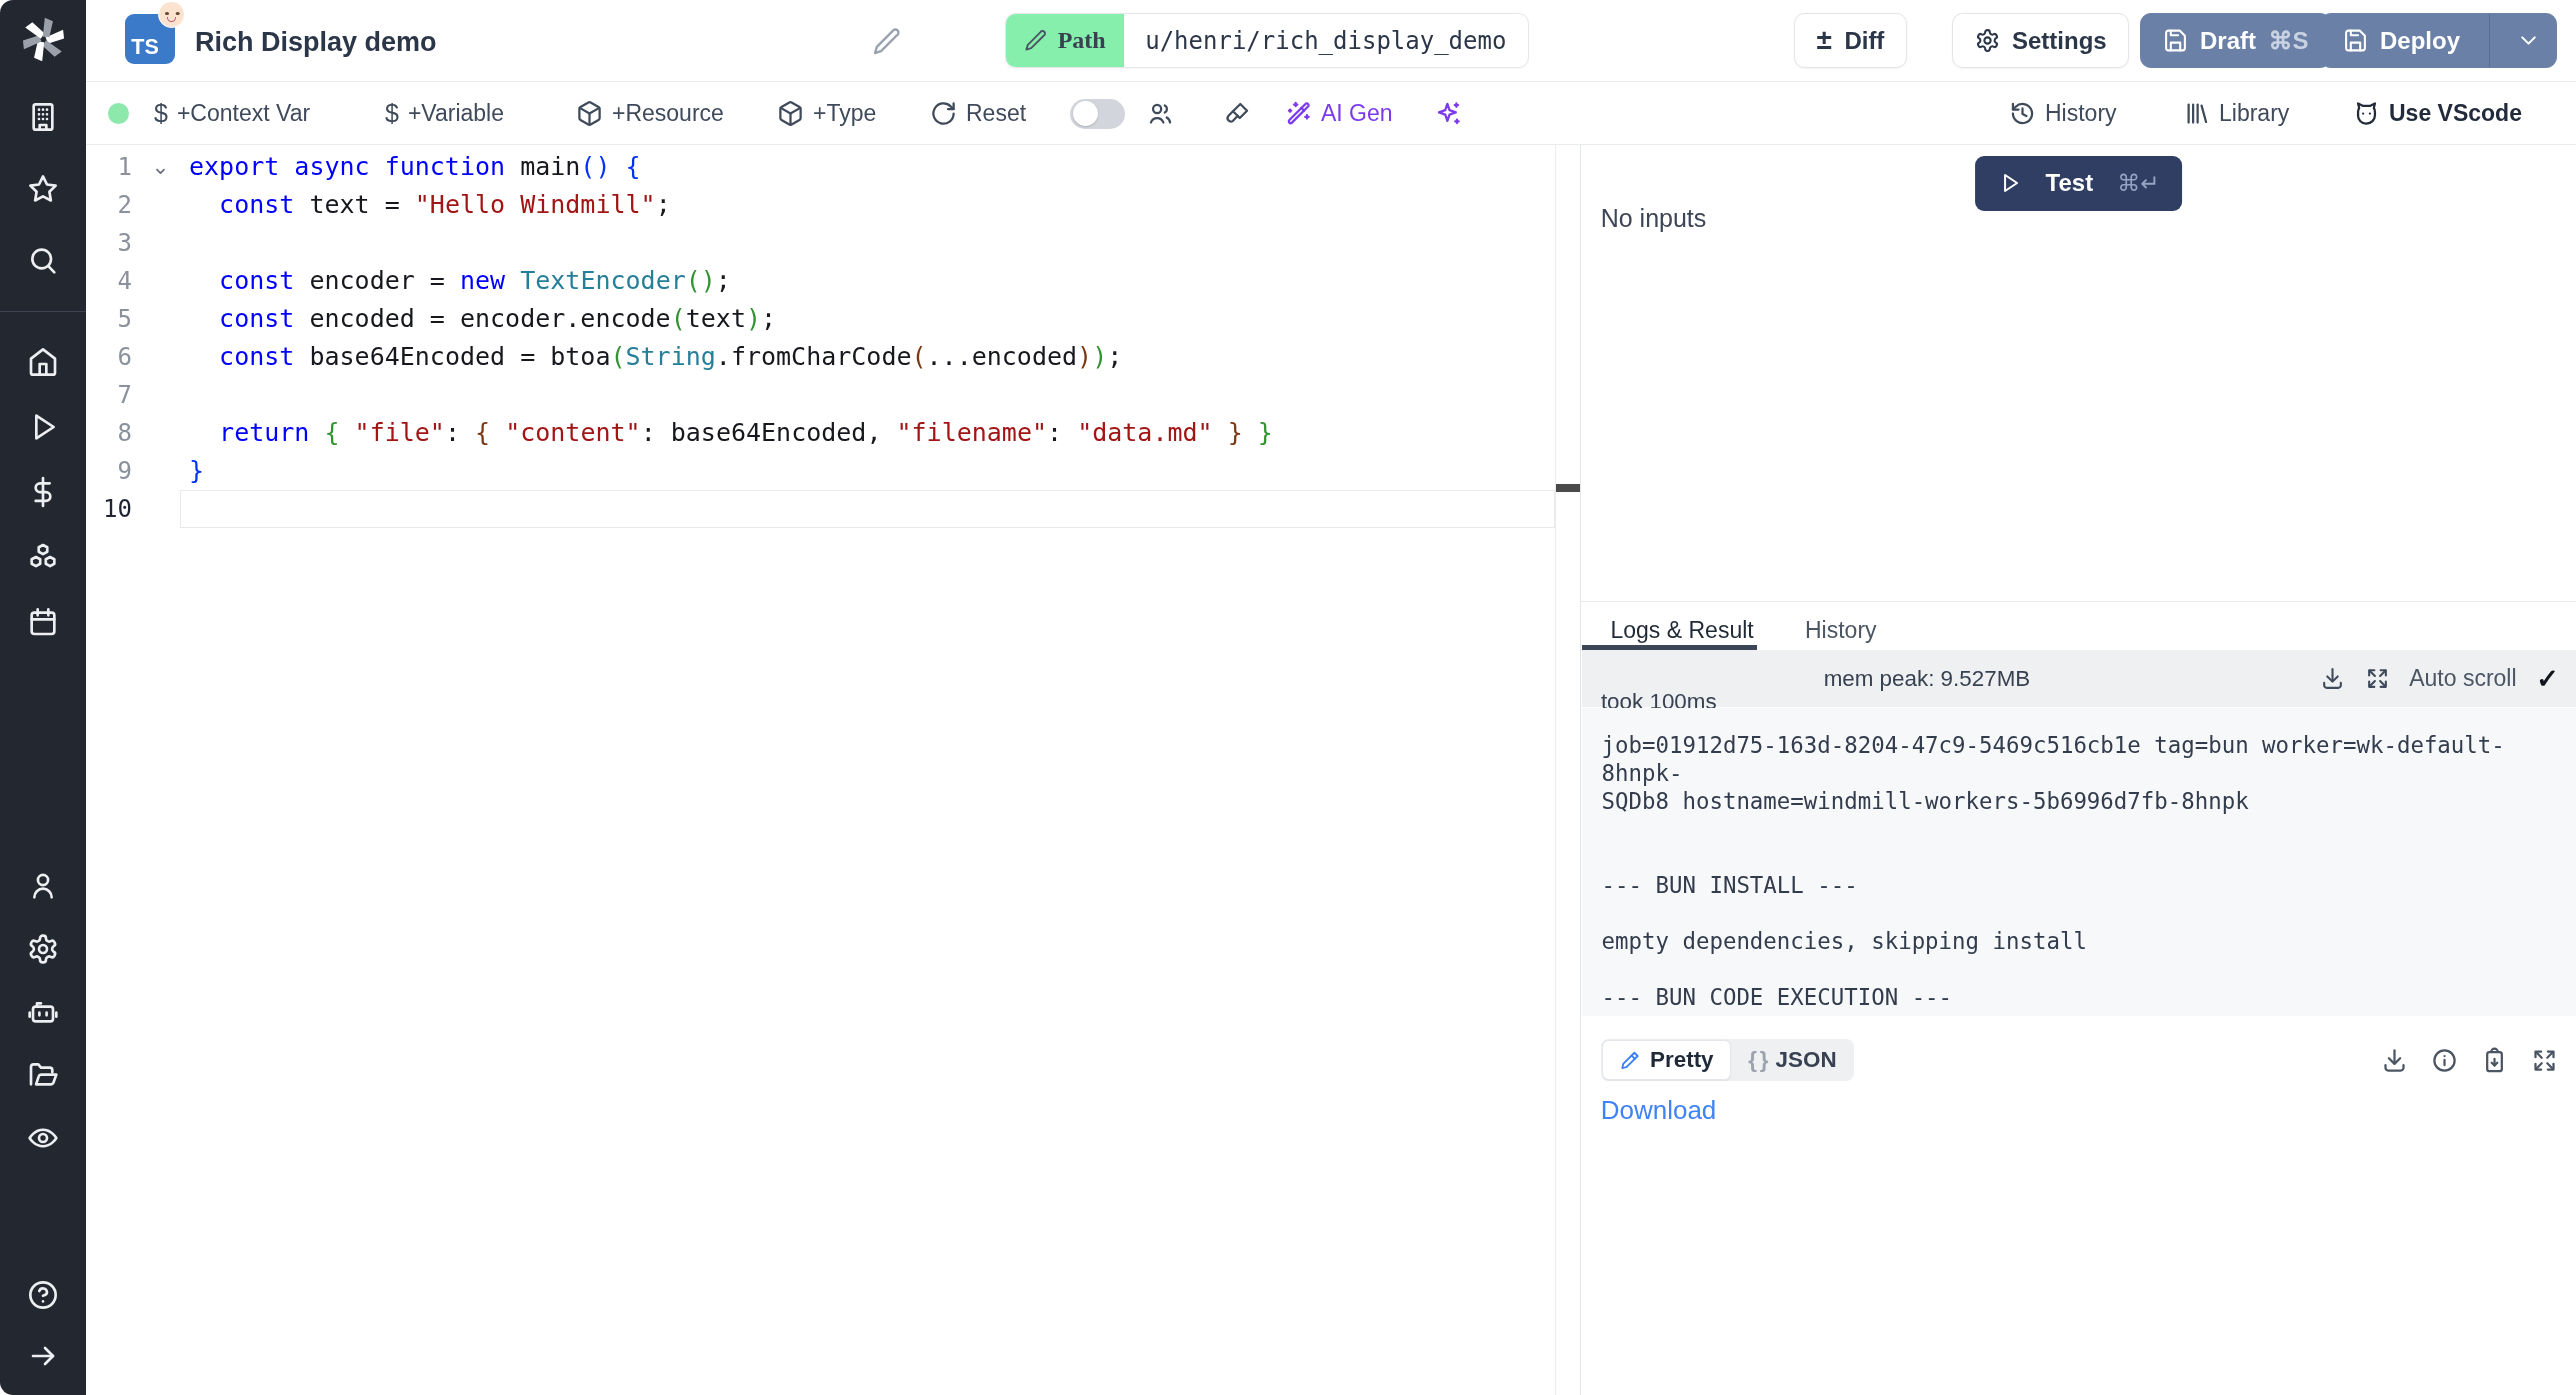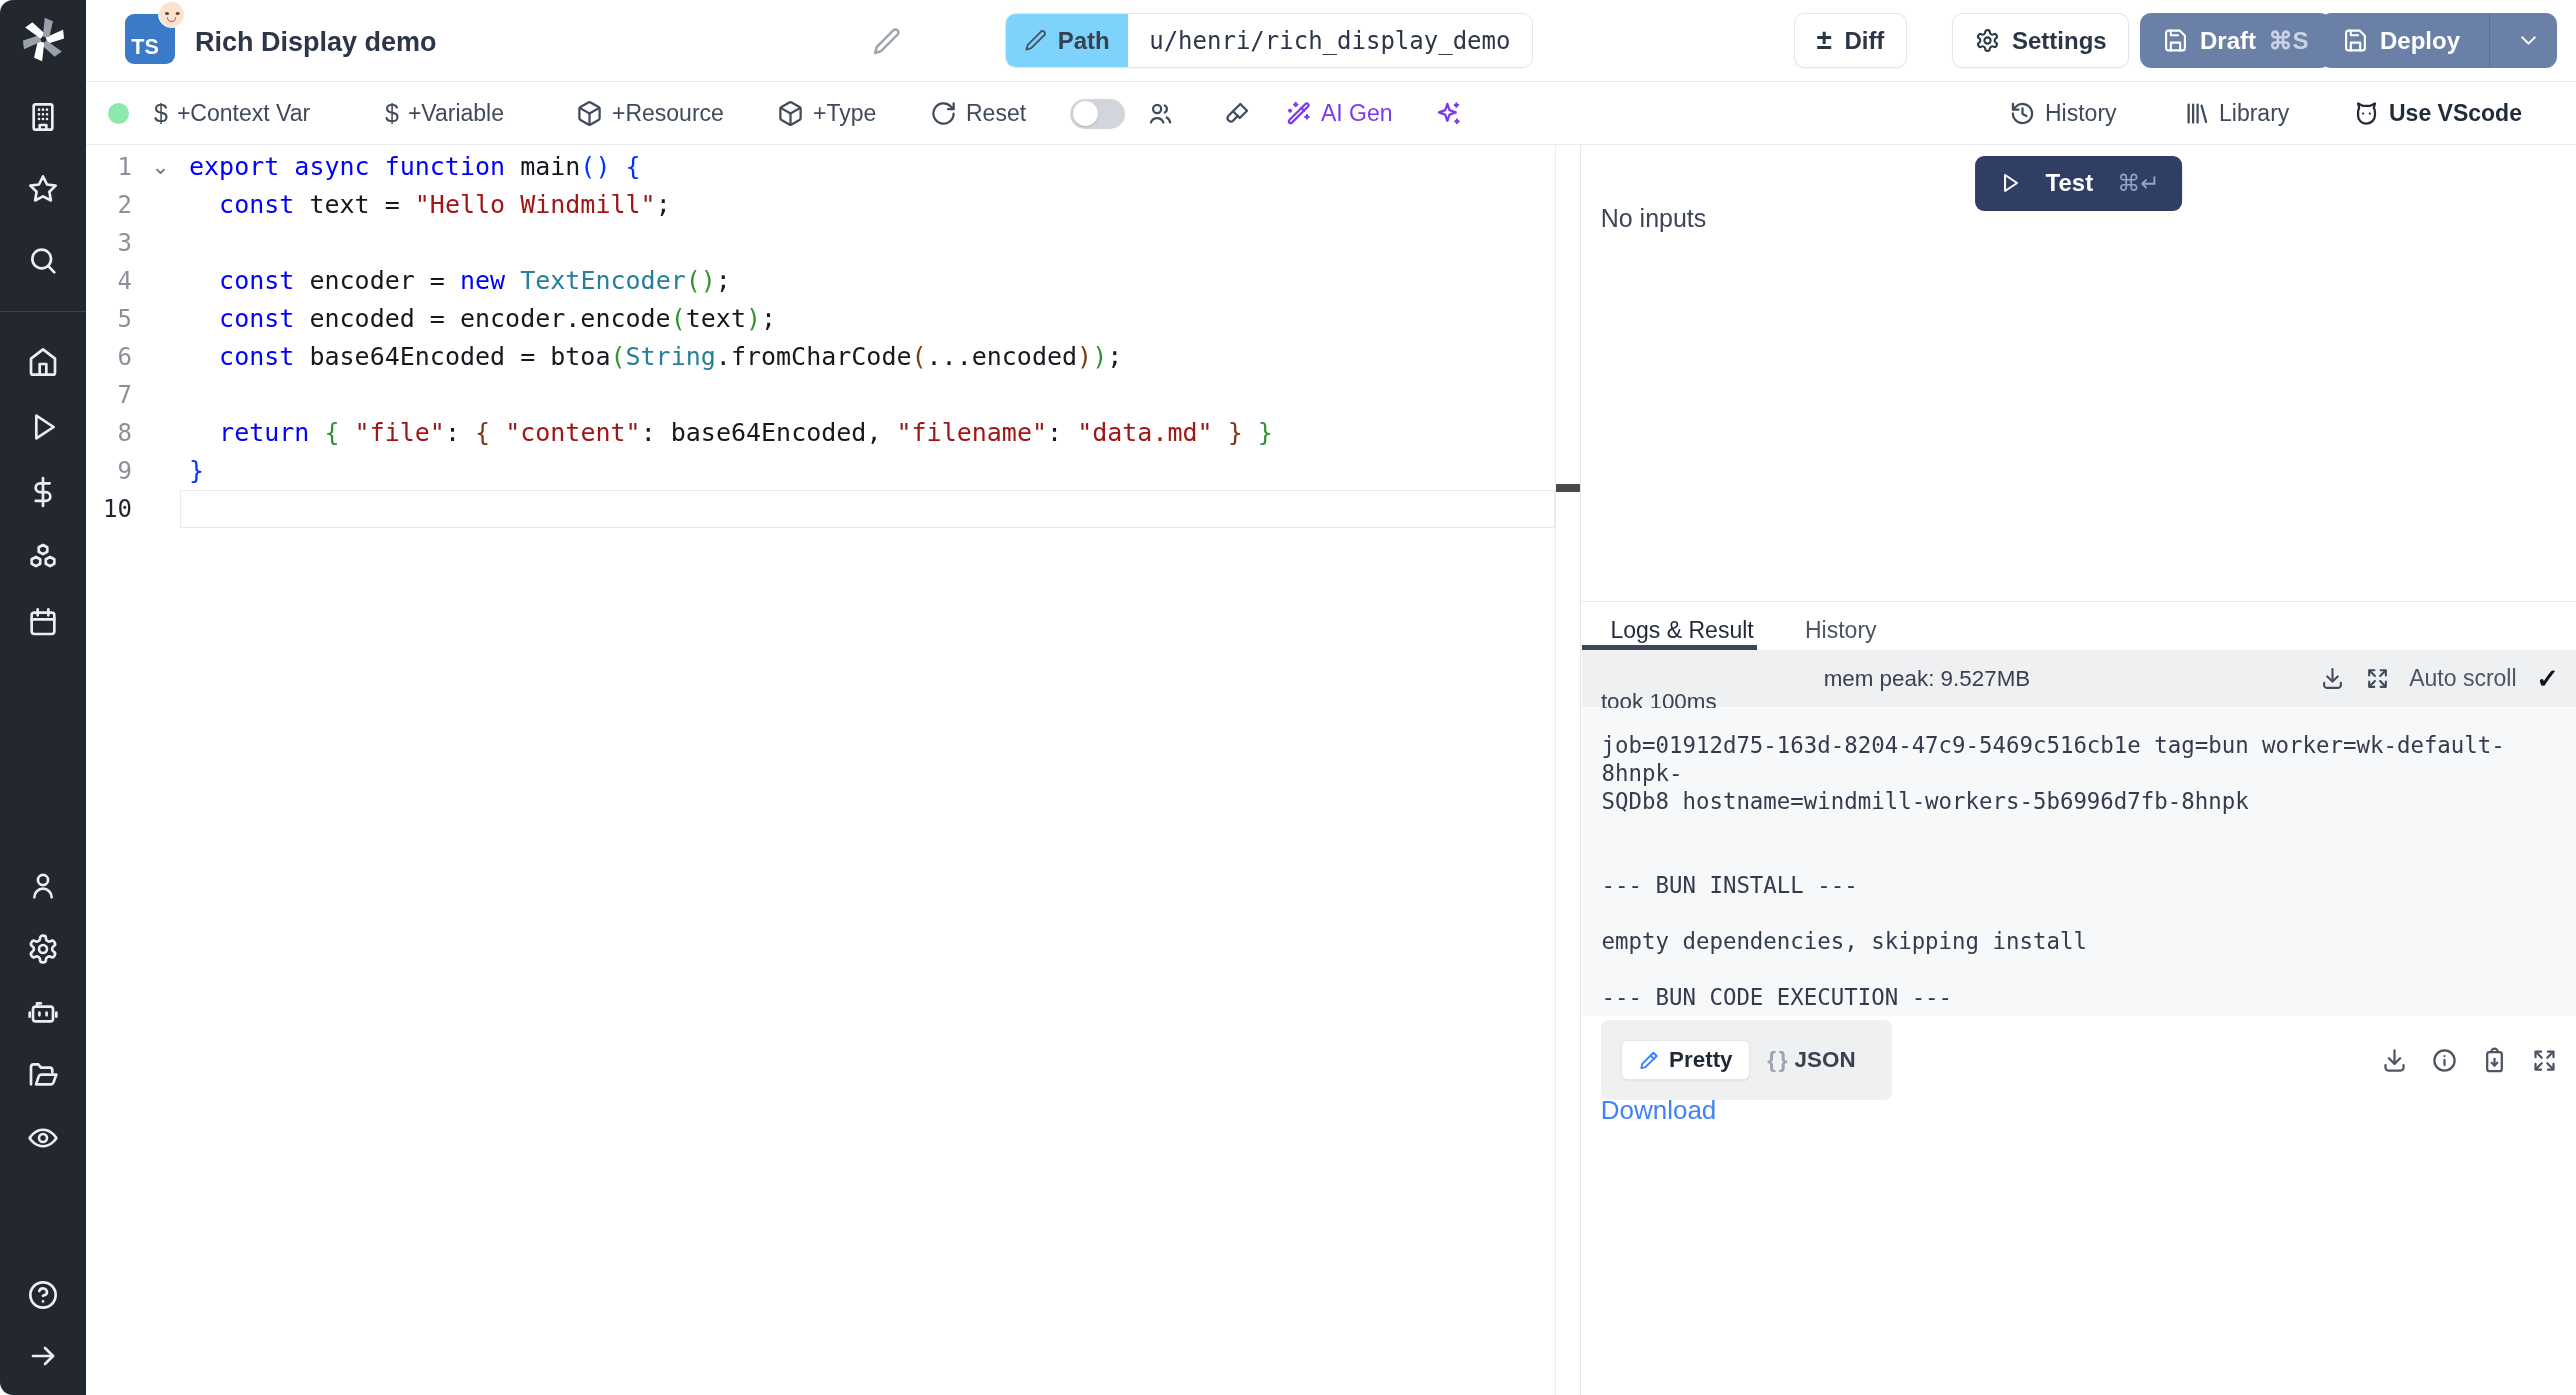--- a/index.html
+++ b/index.html
@@ -23,21 +23,21 @@
   .header { position:absolute; left:86px; top:0; width:2490px; height:82px; background:#fff; border-bottom:0.9px solid #e9ecef; }
   .ts-badge { position:absolute; left:39px; top:14.3px; width:50px; height:50px; background:#3b79c9; border-radius:9px; color:#fff; font-weight:800; font-size:21.5px; display:flex; align-items:flex-end; justify-content:flex-start; padding:0 0 4.5px 6.3px; }
   .badge-emoji { position:absolute; top:-13.4px; right:-9.8px; width:27px; height:27px; border-radius:50%; background:#fbe3d0; border:1.8px solid #ffffff; }
   .badge-emoji::before { content:''; position:absolute; width:3.6px; height:3.6px; border-radius:50%; background:#6b4b3a; left:6.3px; top:9.8px; box-shadow:10.7px 0 0 #6b4b3a; }
   .badge-emoji::after { content:''; position:absolute; width:7.2px; height:4.5px; border:1.8px solid #c05a72; border-top:none; border-radius:0 0 7.2px 7.2px; left:8px; top:15px; }
   .title { position:absolute; left:109px; top:27px; font-size:27px; font-weight:700; color:#2b3648; }
   .hdr-pencil { position:absolute; left:786px; top:27px; color:#9aa3af; cursor:pointer; }
   .hdr-pencil svg { width:29px; height:29px; }
 
   .path-pill { position:absolute; left:919px; top:13.4px; height:55px; border:0.9px solid #e3e7ec; border-radius:10.7px; display:flex; align-items:stretch; overflow:hidden; background:#fff; box-shadow:0 0.9px 1.8px rgba(16,24,40,.04); cursor:pointer; }
-  .path-left { background:#7dd3fc; display:flex; align-items:center; gap:10.7px; padding:0 18px; color:#374151; font-size:24px; font-weight:600; }
+  .path-left { background:#86efac; display:flex; align-items:center; gap:10.7px; padding:0 18px; color:#374151; font-size:24px; font-weight:600;font-family:Liberation Serif, serif; }
   .path-left svg { width:23px; height:23px; color:#4b5563; }
   .path-right { display:flex; align-items:center; padding:0 21.5px; font-family:"DejaVu Sans Mono", monospace; font-size:24px; color:#2b3648; }
 
   .btn { height:55px; border-radius:10.7px; display:inline-flex; align-items:center; gap:12.5px; font-size:24px; font-weight:600; padding:0 21.5px; cursor:pointer; }
   .btn-white { background:#fff; border:0.9px solid #e2e6ea; color:#2b3648; box-shadow:0 0.9px 1.8px rgba(16,24,40,.05); }
   .btn-slate { background:#6b80a6; border:0.9px solid #6b80a6; color:#fff; }
   .btn svg { width:25px; height:25px; }
   .kbd-light { color:#c9d2e2; font-weight:600; }
   .b-diff { position:absolute; left:1708px; top:13.4px; }
   .b-settings { position:absolute; left:1866px; top:13.4px; }
@@ -90,21 +90,21 @@
   .stat-mem { margin-left:107px; }
   .stats-icons { margin-left:auto; display:flex; align-items:center; gap:19.7px; padding-right:18px; color:#3f4a5a; }
   .stats-icons svg { width:25px; height:25px; cursor:pointer; }
   .autoscroll { font-size:23px; color:#4b5563; }
   .check-glyph { font-size:27px; font-weight:700; color:#10141b; }
 
   .log-area { position:absolute; left:0.9px; top:563px; width:995px; height:308px; background:#f7f8f9; padding:23px 19.7px; overflow:hidden; cursor:text; }
   .log-pre { font-family:"DejaVu Sans Mono", monospace; font-size:22.4px; line-height:28px; color:#323c4d; white-space:pre-wrap; word-break:break-word; }
 
   .result-bar { position:absolute; left:19.7px; top:890px; right:18px; height:50px; display:flex; align-items:center; }
-  .seg { display:flex; align-items:center; background:#eef0f2; border-radius:8px; padding:20px; gap:1.8px; }
+  .seg { display:flex; align-items:center; background:#eef0f2; border-radius:8px; padding:1px; gap:1.8px; }
   .seg-item { display:flex; align-items:center; gap:9px; font-size:22.4px; font-weight:600; padding:6.3px 16px; border-radius:6.3px; cursor:pointer; }
   .seg-active { background:#fff; border:0.9px solid #e3e7eb; box-shadow:0 0.9px 1.8px rgba(16,24,40,.06); color:#1f2937; }
   .seg-idle { color:#374151; }
   .seg-item svg { width:22.4px; height:22.4px; }
   .pen-blue { color:#3b82f6; }
   .braces-glyph { color:#9ca3af; font-weight:600; font-size:22.4px; letter-spacing:-1.8px; }
   .result-icons { margin-left:auto; display:flex; align-items:center; gap:23px; color:#4b5563; }
   .result-icons svg { width:27px; height:27px; cursor:pointer; }
   .download-link { position:absolute; left:19.7px; top:950px; font-size:26px; color:#3f83f8; cursor:pointer; }
 </style>

